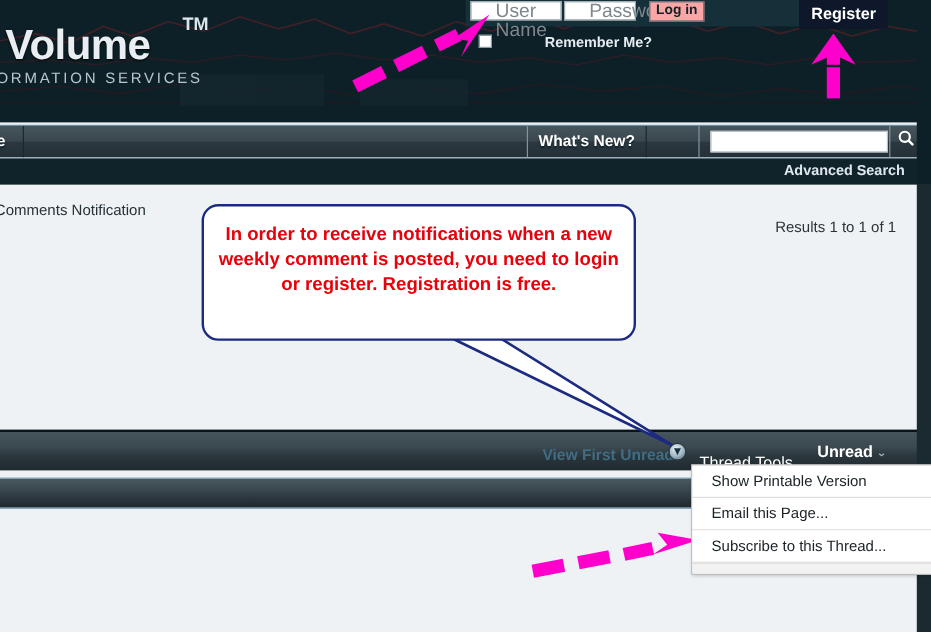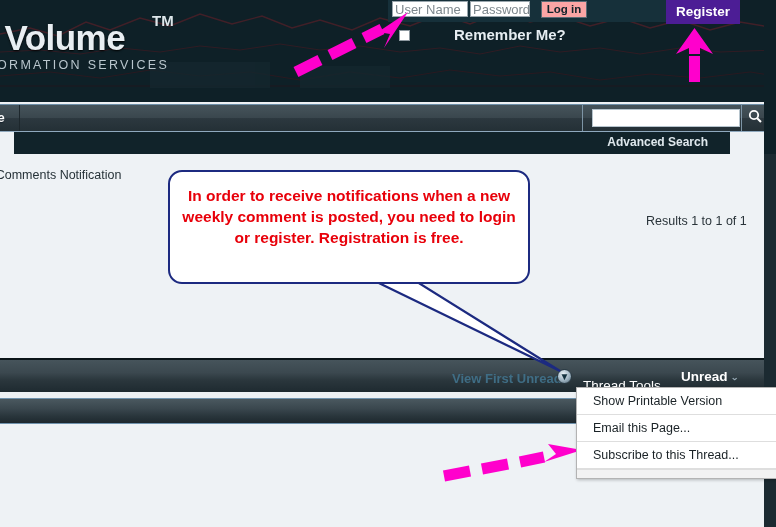--- a/index.html
+++ b/index.html
@@ -63,23 +63,23 @@
     width: 280px; height: 22px;
     background: #16303a;
   }
   .login-field {
     position: absolute;
     top: 1px;
     height: 16px;
     border: 1px solid #9aa6ad;
     background: #fff;
     font-family: "Liberation Sans", sans-serif;
-    font-size: 13px;
+    font-size: 16px;
     color: #7d878d;
-    padding: 0 2px;
+    padding: 0 20px;
     line-height: 16px;
     box-sizing: border-box;
   }
   #username-field { left: 392px; width: 76px; }
   #password-field { left: 470px; width: 60px; }
   #login-button {
     position: absolute;
     left: 541px; top: 1px;
     width: 46px; height: 17px;
     background: #fca5a5;
@@ -101,30 +101,30 @@
     display: inline-block;
     width: 11px; height: 11px;
     background: #fff;
     border: 1px solid #8d989f;
     vertical-align: -1px;
     box-sizing: border-box;
   }
   #remember-label {
     display: inline-block;
     color: #e6edf1;
-    font-size: 15px;
+    font-size: 12px;
     font-weight: bold;
     margin-left: 4px;
     padding-left: 40px;
   }
   .header-btn {
     position: absolute;
     top: 0;
     height: 24px;
-    background: #4c1d95;
+    background: #0f172a;
     color: #fff;
     font-size: 13.5px;
     font-weight: bold;
     text-align: center;
     line-height: 24px;
   }
   #btn-help { left: 666px; width: 52px; }
 
   
   #navbar {
@@ -177,23 +177,22 @@
     font-size: 15px;
     text-align: center;
     line-height: 20px;
   }
   #navbar-divider-a { position:absolute; left: 582px; top:0; width:1px; height:26px; background:#7e95a6; }
   #navbar-divider-b { position:absolute; left: 741px; top:0; width:1px; height:26px; background:#7e95a6; }
 
   #adv-search-bar {
     position: absolute;
     left: 0; top: 132px;
-    width: 716px; height: 22px;
+    width: 776px; height: 22px;
     background: #11232a;
-    margin-left: 14px;
   }
   #adv-search {
     position: absolute;
     right: 22px; top: 3px;
     color: #dfe8ed;
     font-size: 12px;
     font-weight: bold;
   }
 
   
@@ -205,21 +204,21 @@
   }
   #breadcrumb {
     position: absolute;
     left: -14px; top: 14px;
     color: #263238;
     font-size: 12.5px;
     white-space: nowrap;
   }
   #results-count {
     position: absolute;
-    left: 646px; top: 60px;
+    left: 646px; top: 28px;
     color: #2a343a;
     font-size: 12.5px;
     white-space: nowrap;
   }
 
   
   #toolbar-top {
     position: absolute;
     left: 0; top: 204px;
     width: 776px; height: 32px;
@@ -386,20 +385,21 @@
 
 <div id="remember-row">
   <span id="remember-box"></span><span id="remember-label">Remember Me?</span>
 </div>
 
 <div class="header-btn" id="btn-help">Help</div>
 <div class="header-btn" style="left:666px;width:74px;">Register</div>
 
 <div id="navbar">
   <div class="nav-tab" style="left:-18px;width:38px;">e</div>
+  <div class="nav-tab" style="left:439px;width:100px;">What's New?</div>
   <div id="navbar-divider-a"></div>
   <div id="navbar-divider-b"></div>
   <div id="searchbox-wrap" title=""></div>
   <div id="search-btn">
     <svg width="14" height="14" viewBox="0 0 14 14">
       <circle cx="6" cy="6" r="4.2" fill="none" stroke="#ffffff" stroke-width="1.8"></circle>
       <line x1="9.2" y1="9.2" x2="13" y2="13" stroke="#ffffff" stroke-width="2"></line>
     </svg>
   </div>
 </div>

